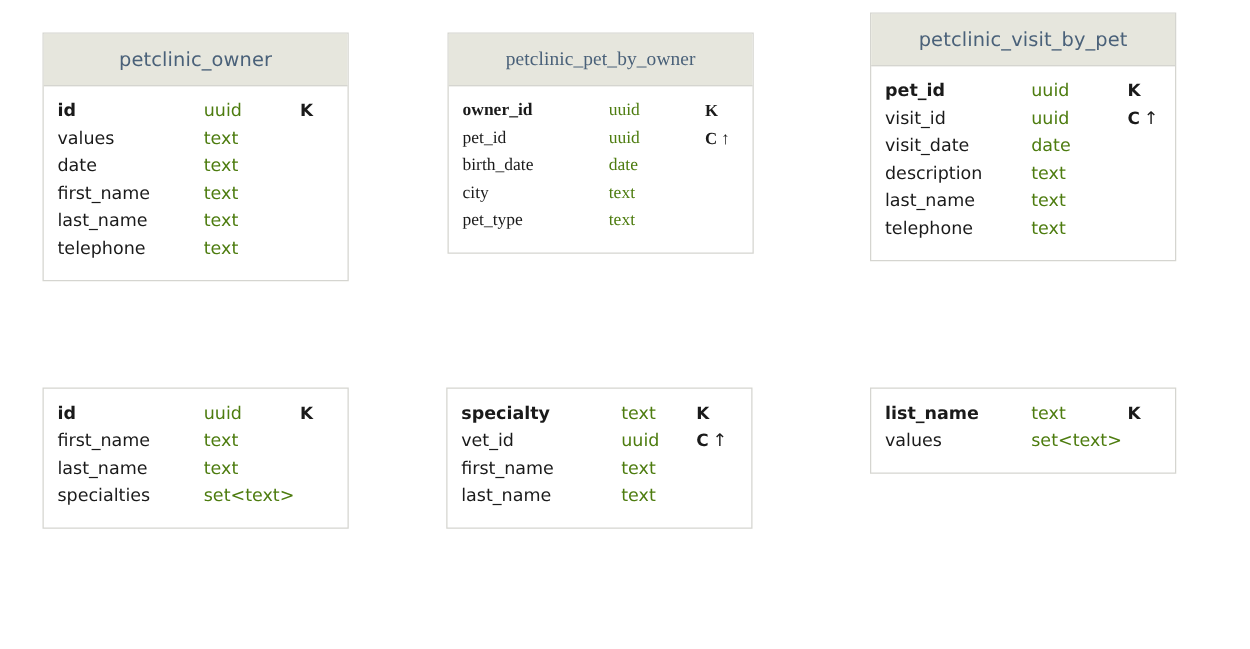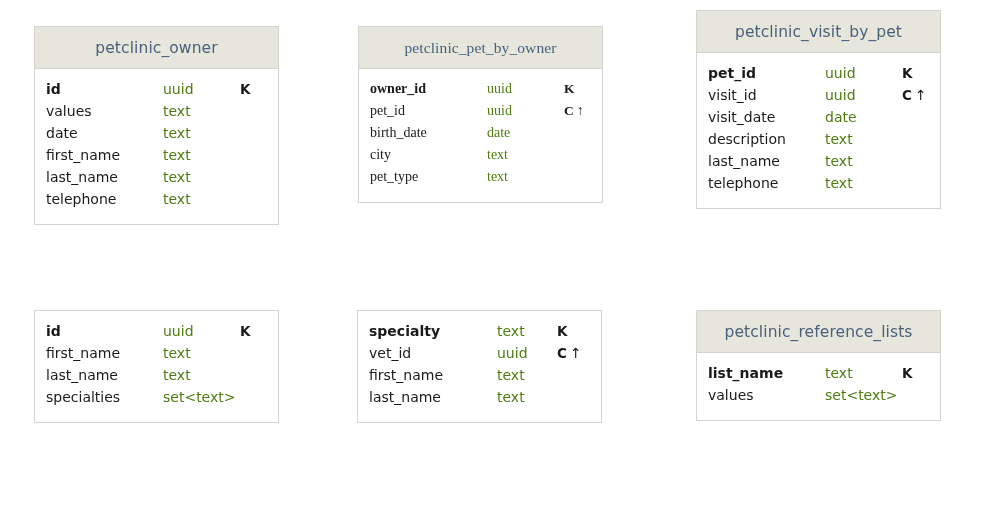--- a/index.html
+++ b/index.html
@@ -217,23 +217,20 @@
           <span class="col-name">first_name</span>
           <span class="col-type">text</span>
         </div>
         <div class="col-row">
           <span class="col-name">last_name</span>
           <span class="col-type">text</span>
         </div>
       </div>
     </div>
     <div class="table-card" style="left: 696px; top: 310px;">
-      <div class="table-header">
-        <div class="table-title">petclinic_reference_lists</div>
-      </div>
       <div class="table-body">
         <div class="col-row">
           <span class="col-name pk">list_name</span>
           <span class="col-type">text</span>
           <span class="col-key"><span>K</span></span>
         </div>
         <div class="col-row">
           <span class="col-name">values</span>
           <span class="col-type">set&lt;text&gt;</span>
         </div>

